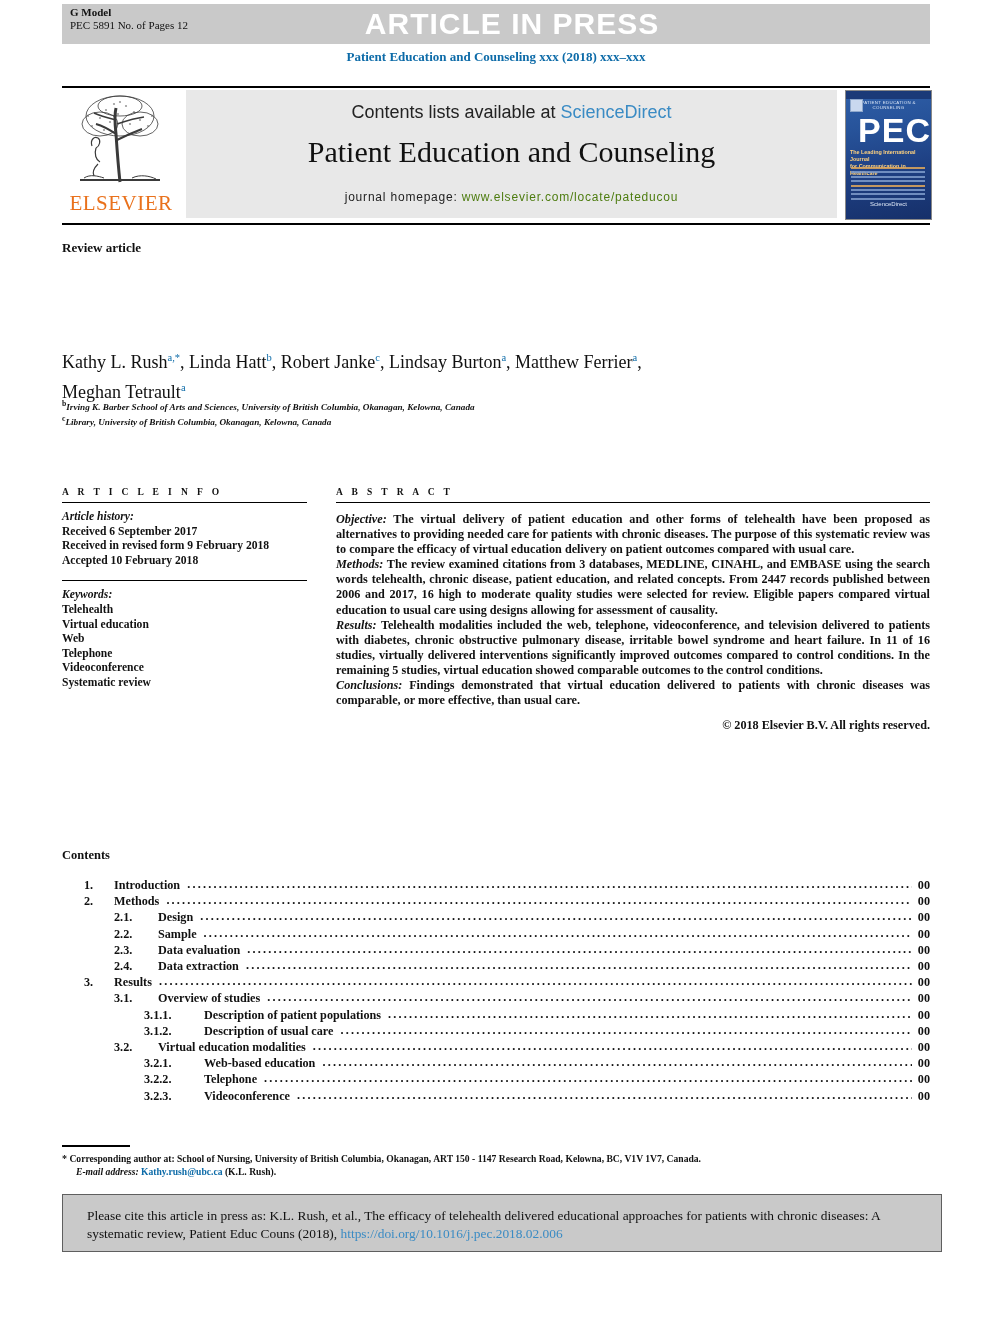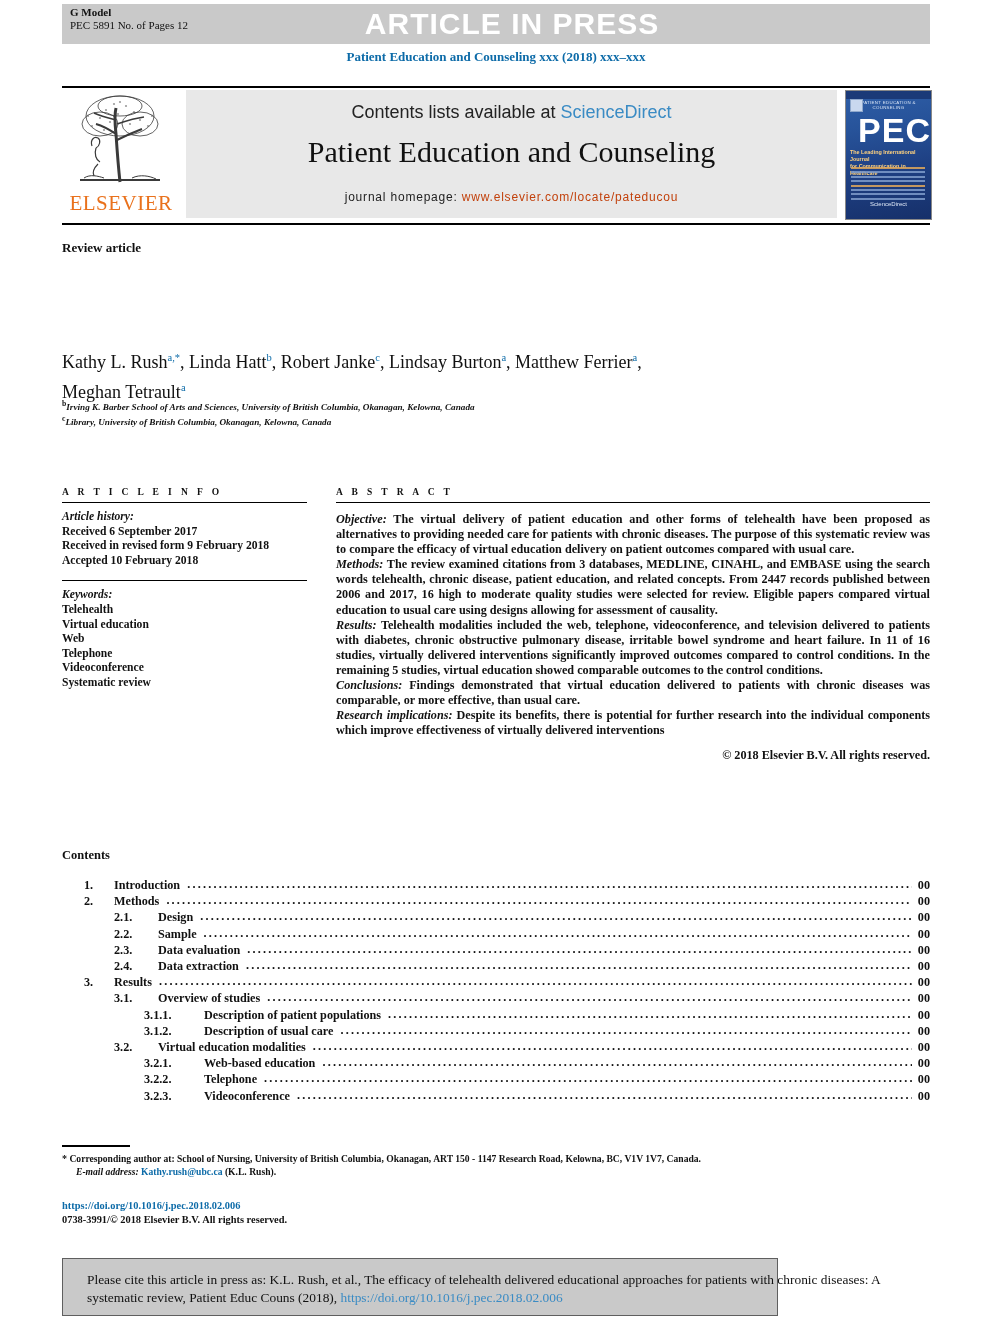--- a/index.html
+++ b/index.html
@@ -133,21 +133,21 @@
   .homepage-line {
     position: absolute;
     left: 0; top: 100px;
     width: 651px;
     text-align: center;
     font-family: "Liberation Sans", sans-serif;
     font-size: 12px;
     letter-spacing: 0.8px;
     color: #222;
   }
-  .homepage-line .url { color: #c2410c; }
+  .homepage-line .url { color: #4d7c0f; }
   .cover-thumb {
     position: absolute;
     left: 783px;
     top: 0px;
     width: 85px;
     height: 128px;
     border: 1px solid #888;
     background: linear-gradient(170deg, #2f5fa8 0%, #27539a 28%, #1e3f82 62%, #16306a 100%);
     overflow: hidden;
   }
@@ -374,22 +374,22 @@
     font-size: 10.4px;
     line-height: 14px;
   }
   .doi-block .doi { color: #0d6ba8; }
   .doi-block .issn { color: #111; }
 
   
   .cite-box {
     position: absolute;
     left: 62px;
-    top: 1258px;
-    width: 716px;
+    top: 1194px;
+    width: 880px;
     height: 58px;
     border: 1.5px solid #5f5f5f;
     background: #c9c9c9;
     box-sizing: border-box;
     padding-left: 36px;
   }
   .cite-text {
     position: absolute;
     left: 24px;
     top: 12px;
@@ -527,21 +527,20 @@
   </div>
 
   <div class="abs-col">
     <div class="sec-head">A B S T R A C T</div>
     <div class="hr-thin wide"></div>
     <div class="abs-body">
       <p><span class="lead">Objective:</span><span> The virtual delivery of patient education and other forms of telehealth have been proposed as alternatives to providing needed care for patients with chronic diseases. The purpose of this systematic review was to compare the efficacy of virtual education delivery on patient outcomes compared with usual care.</span></p>
       <p><span class="lead">Methods:</span><span> The review examined citations from 3 databases, MEDLINE, CINAHL, and EMBASE using the search words telehealth, chronic disease, patient education, and related concepts. From 2447 records published between 2006 and 2017, 16 high to moderate quality studies were selected for review. Eligible papers compared virtual education to usual care using designs allowing for assessment of causality.</span></p>
       <p><span class="lead">Results:</span><span> Telehealth modalities included the web, telephone, videoconference, and television delivered to patients with diabetes, chronic obstructive pulmonary disease, irritable bowel syndrome and heart failure. In 11 of 16 studies, virtually delivered interventions significantly improved outcomes compared to control conditions. In the remaining 5 studies, virtual education showed comparable outcomes to the control conditions.</span></p>
       <p><span class="lead">Conclusions:</span><span> Findings demonstrated that virtual education delivered to patients with chronic diseases was comparable, or more effective, than usual care.</span></p>
-      <p><span class="lead">Research implications:</span><span> Despite its benefits, there is potential for further research into the individual components which improve effectiveness of virtually delivered interventions</span></p>
     </div>
     <div class="copyright">© 2018 Elsevier B.V. All rights reserved.</div>
   </div>
 
   <div class="contents-head">Contents</div>
   <div class="toc" id="toc">
       <div class="toc-row lv1">
         <span class="toc-num">1.</span>
         <span class="toc-label">Introduction</span>
         <span class="toc-dots">...........................................................................................................................................................................................................................</span>

